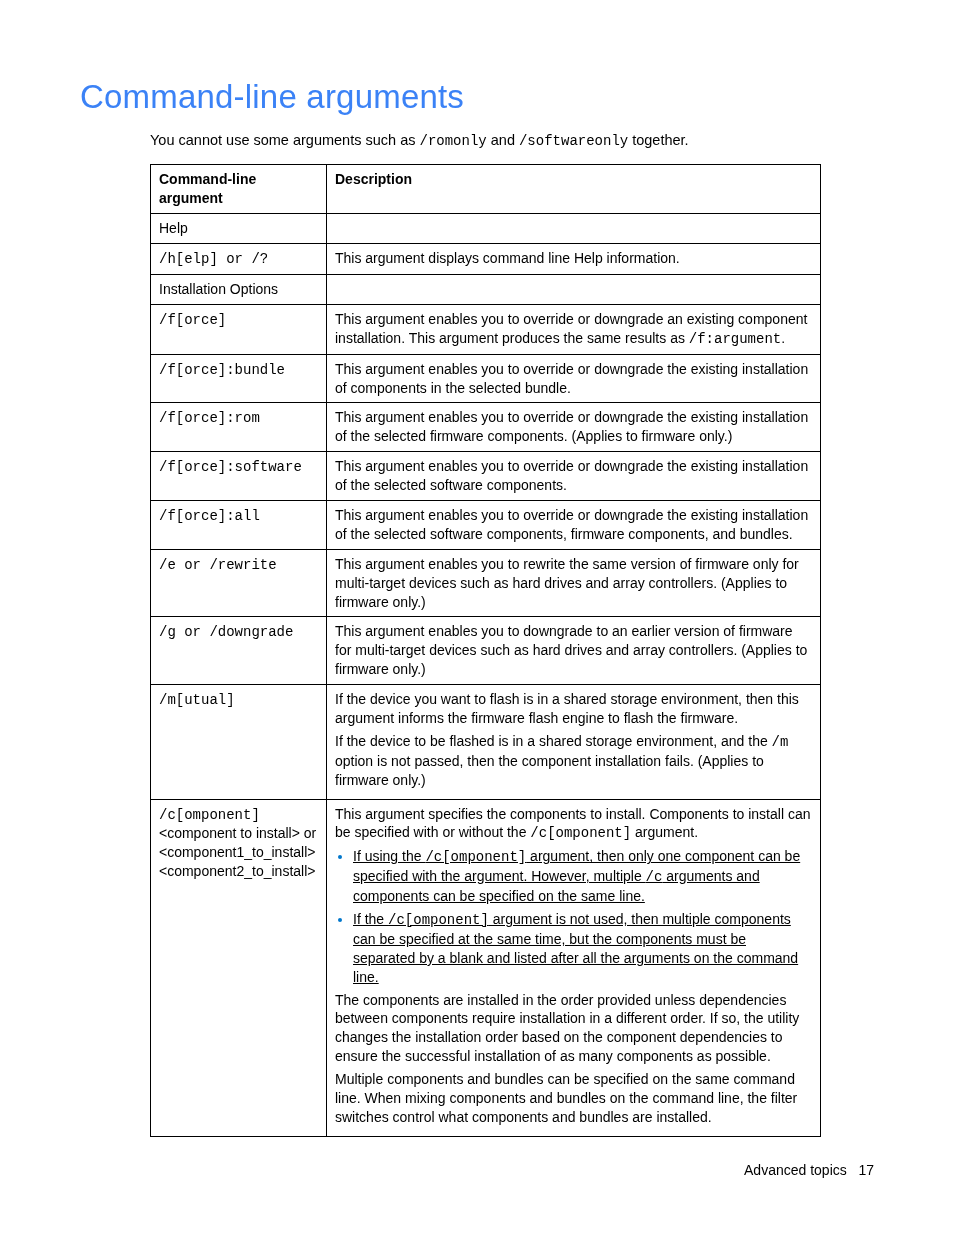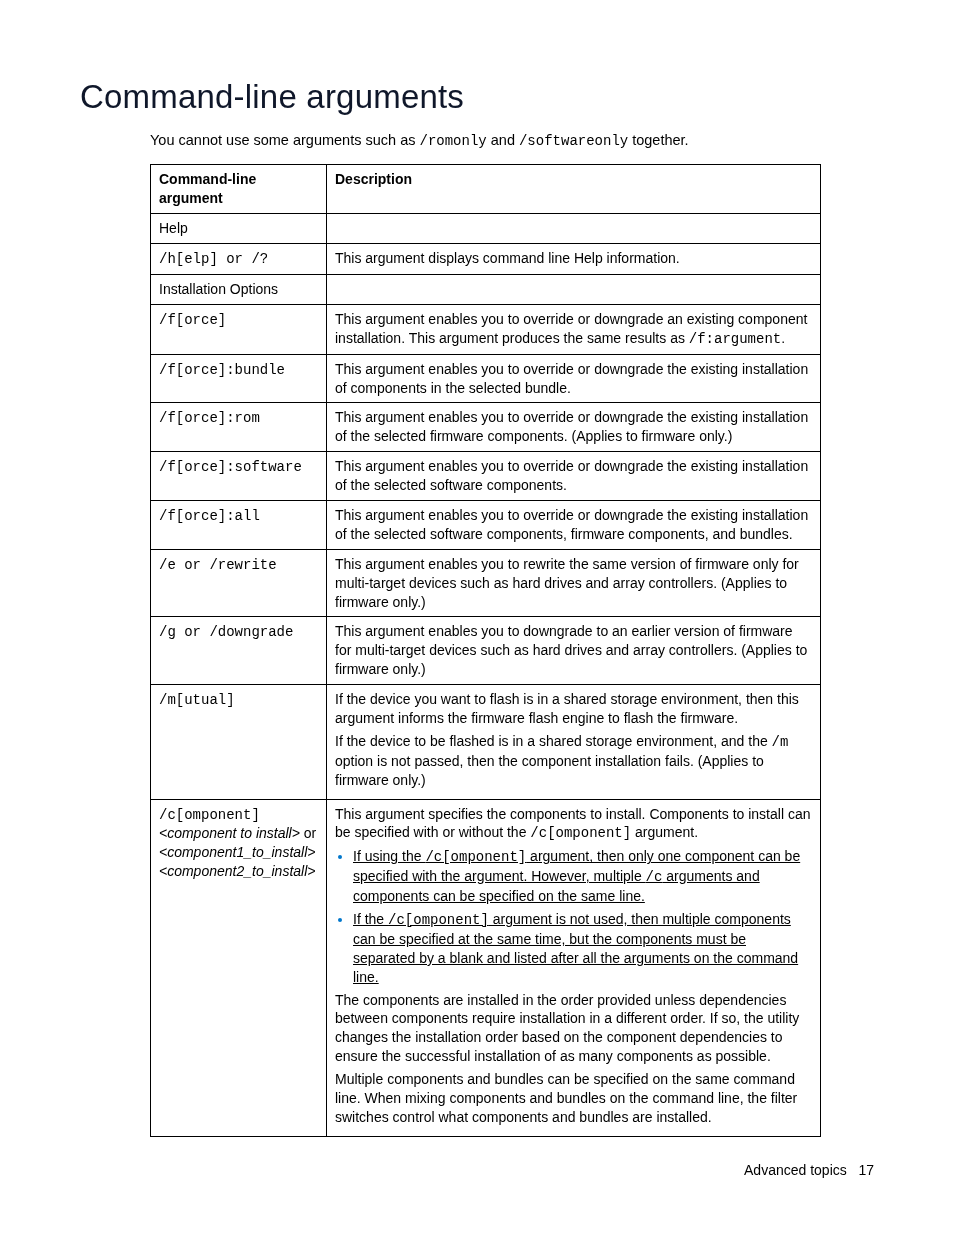--- a/index.html
+++ b/index.html
@@ -14,21 +14,21 @@
     height: 1235px;
     box-sizing: border-box;
     position: relative;
   }
   .page {
     padding: 78px 80px 0 80px;
   }
   h1 {
     font-weight: 300;
     font-size: 33px;
-    color: #0f172a;
+    color: #3b82f6;
     margin: 0 0 14px 0;
     letter-spacing: 0.2px;
   }
   .intro, .note {
     margin-left: 70px;
     margin-bottom: 14px;
     line-height: 1.35;
     font-size: 14.5px;
   }
   code, .mono {
@@ -58,21 +58,21 @@
     padding-left: 18px;
     text-decoration: underline;
   }
   ul.bullets li {
     margin-bottom: 4px;
   }
   ul.bullets li::marker {
     color: #0077cc;
     font-size: 14px;
   }
-  .italic { font-style: italic; }
+  .italic { }
   .footer {
     position: absolute;
     bottom: 57px;
     right: 80px;
     font-size: 14px;
   }
   .para { margin: 0 0 4px 0; }
   .para + .para { margin-top: 4px; }
 </style>
 </head>

